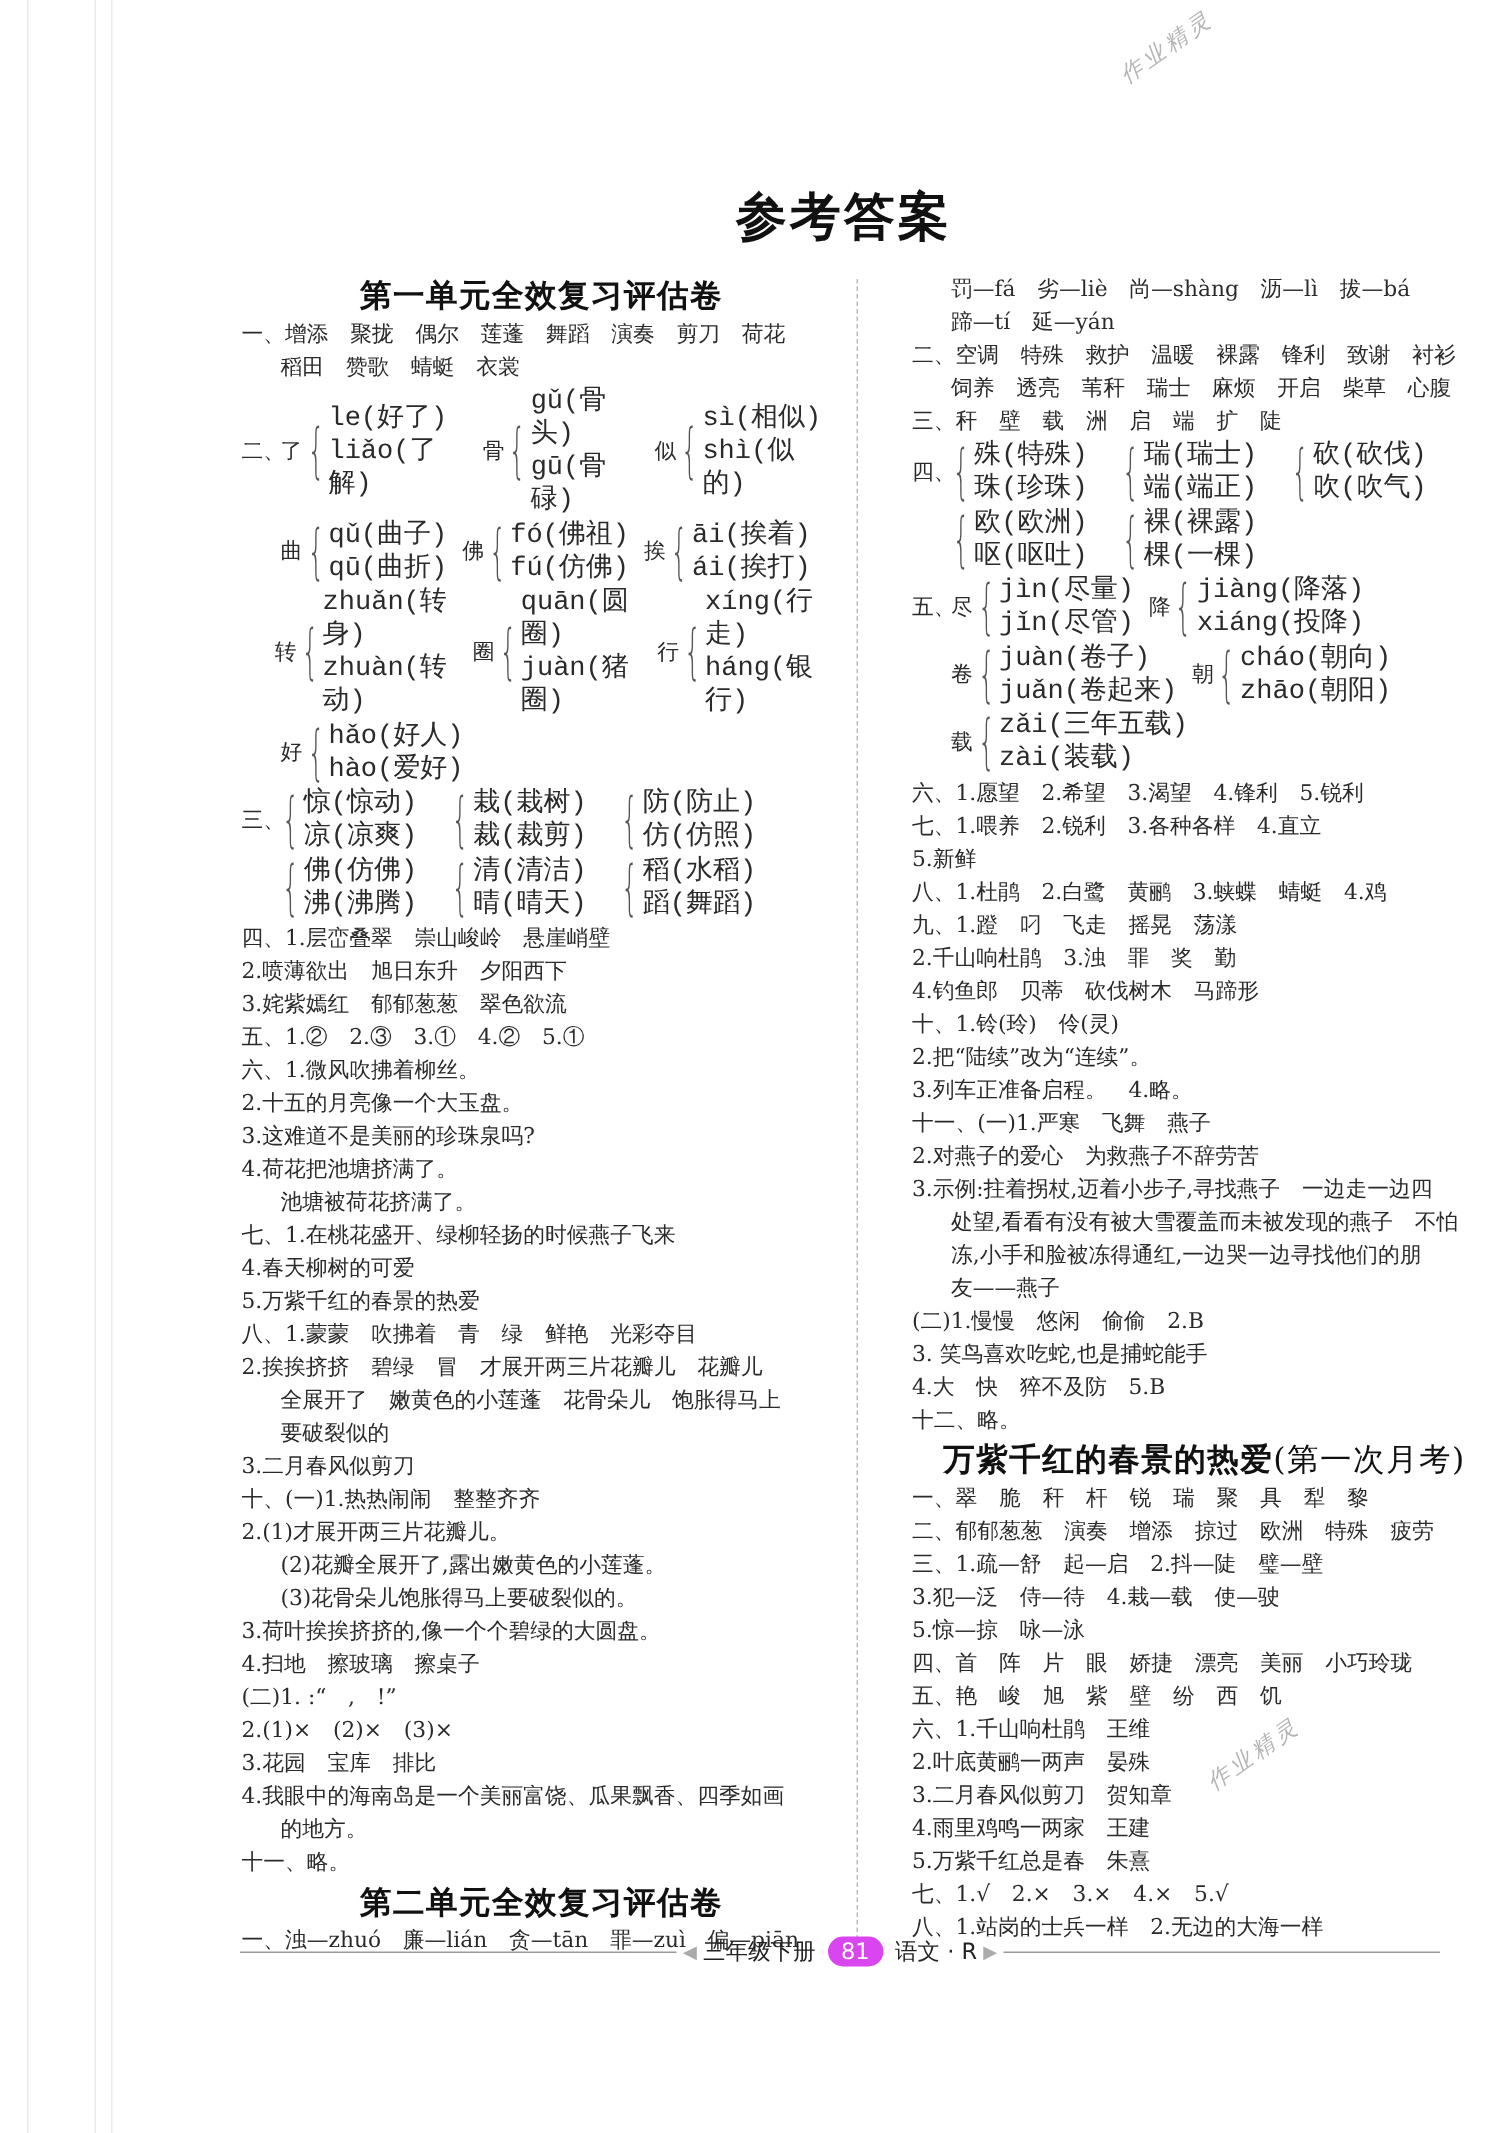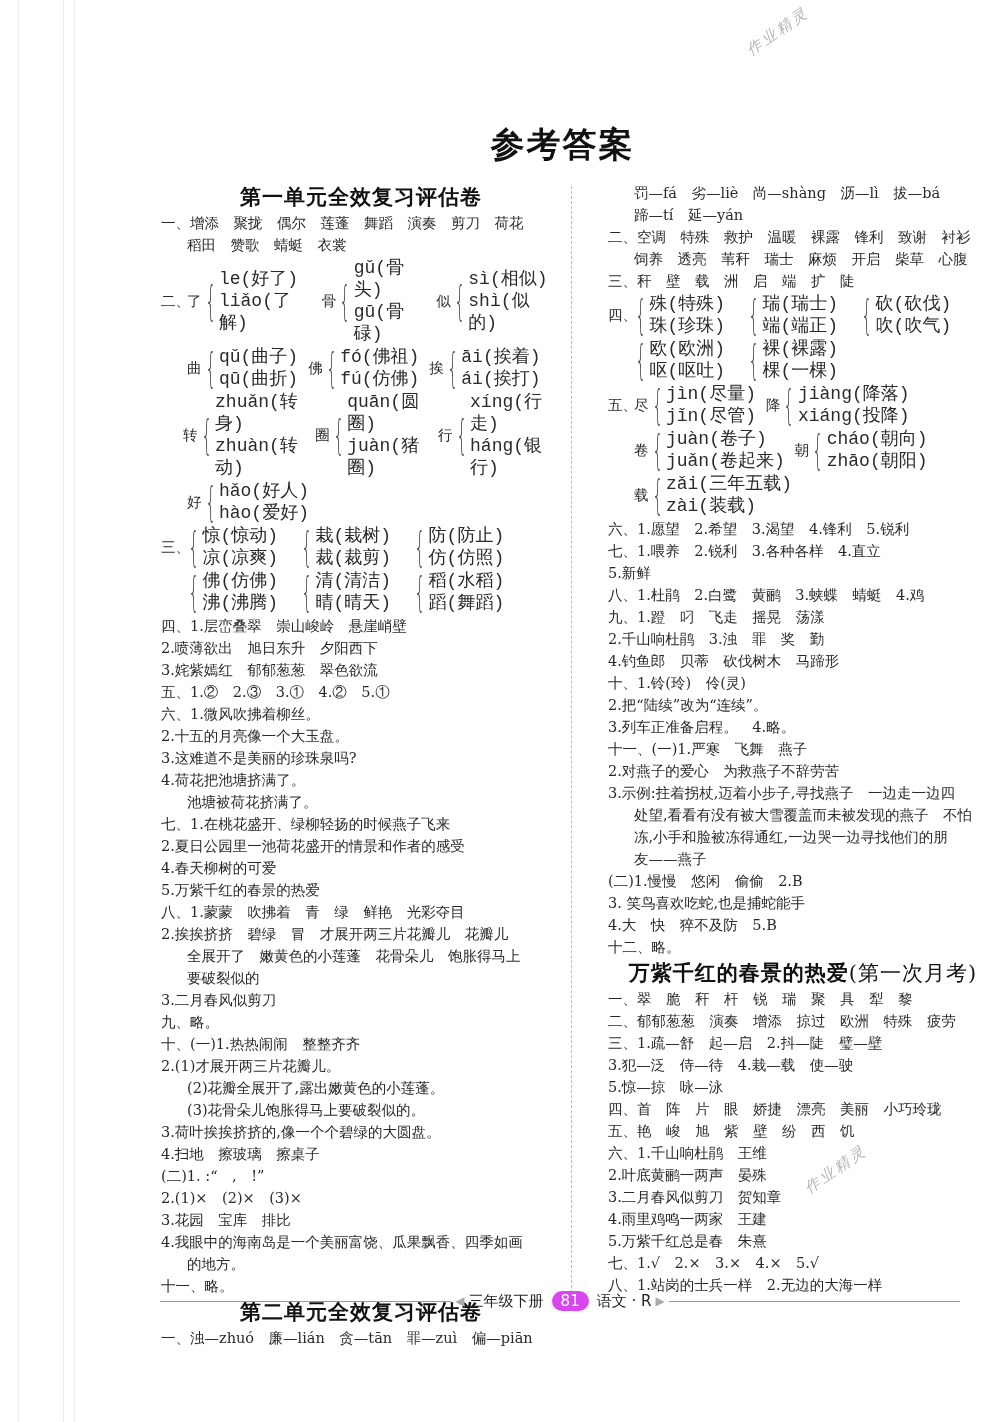--- a/index.html
+++ b/index.html
@@ -205,29 +205,27 @@
       <div class="line">四、1.层峦叠翠　崇山峻岭　悬崖峭壁</div>
       <div class="line">2.喷薄欲出　旭日东升　夕阳西下</div>
       <div class="line">3.姹紫嫣红　郁郁葱葱　翠色欲流</div>
       <div class="line">五、1.②　2.③　3.①　4.②　5.①</div>
       <div class="line">六、1.微风吹拂着柳丝。</div>
       <div class="line">2.十五的月亮像一个大玉盘。</div>
       <div class="line">3.这难道不是美丽的珍珠泉吗?</div>
       <div class="line">4.荷花把池塘挤满了。</div>
       <div class="line indent">池塘被荷花挤满了。</div>
       <div class="line">七、1.在桃花盛开、绿柳轻扬的时候燕子飞来</div>
-      <div class="line">2.夏日公园里一池荷花盛开的情景和作者的感受</div>
       <div class="line">4.春天柳树的可爱</div>
       <div class="line">5.万紫千红的春景的热爱</div>
       <div class="line">八、1.蒙蒙　吹拂着　青　绿　鲜艳　光彩夺目</div>
       <div class="line">2.挨挨挤挤　碧绿　冒　才展开两三片花瓣儿　花瓣儿</div>
       <div class="line indent">全展开了　嫩黄色的小莲蓬　花骨朵儿　饱胀得马上</div>
       <div class="line indent">要破裂似的</div>
       <div class="line">3.二月春风似剪刀</div>
-      <div class="line">九、略。</div>
       <div class="line">十、(一)1.热热闹闹　整整齐齐</div>
       <div class="line">2.(1)才展开两三片花瓣儿。</div>
       <div class="line indent">(2)花瓣全展开了,露出嫩黄色的小莲蓬。</div>
       <div class="line indent">(3)花骨朵儿饱胀得马上要破裂似的。</div>
       <div class="line">3.荷叶挨挨挤挤的,像一个个碧绿的大圆盘。</div>
       <div class="line">4.扫地　擦玻璃　擦桌子</div>
       <div class="line">(二)1. :“　,　!”</div>
       <div class="line">2.(1)×　(2)×　(3)×</div>
       <div class="line">3.花园　宝库　排比</div>
       <div class="line">4.我眼中的海南岛是一个美丽富饶、瓜果飘香、四季如画</div>

